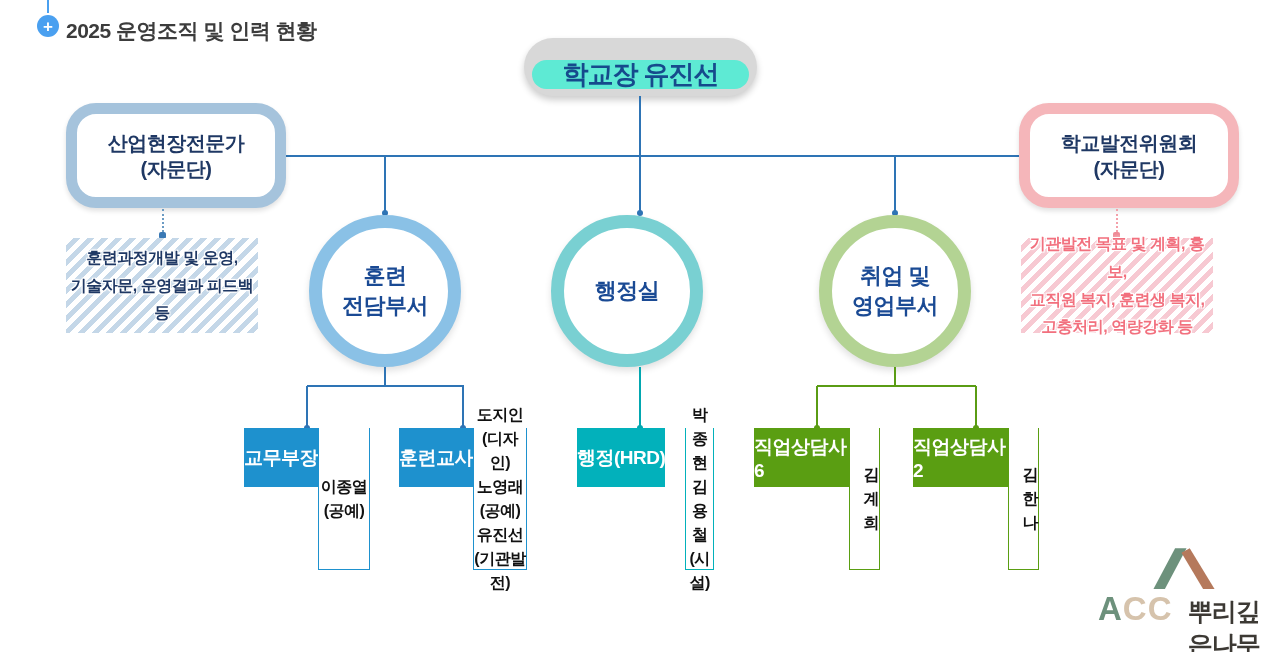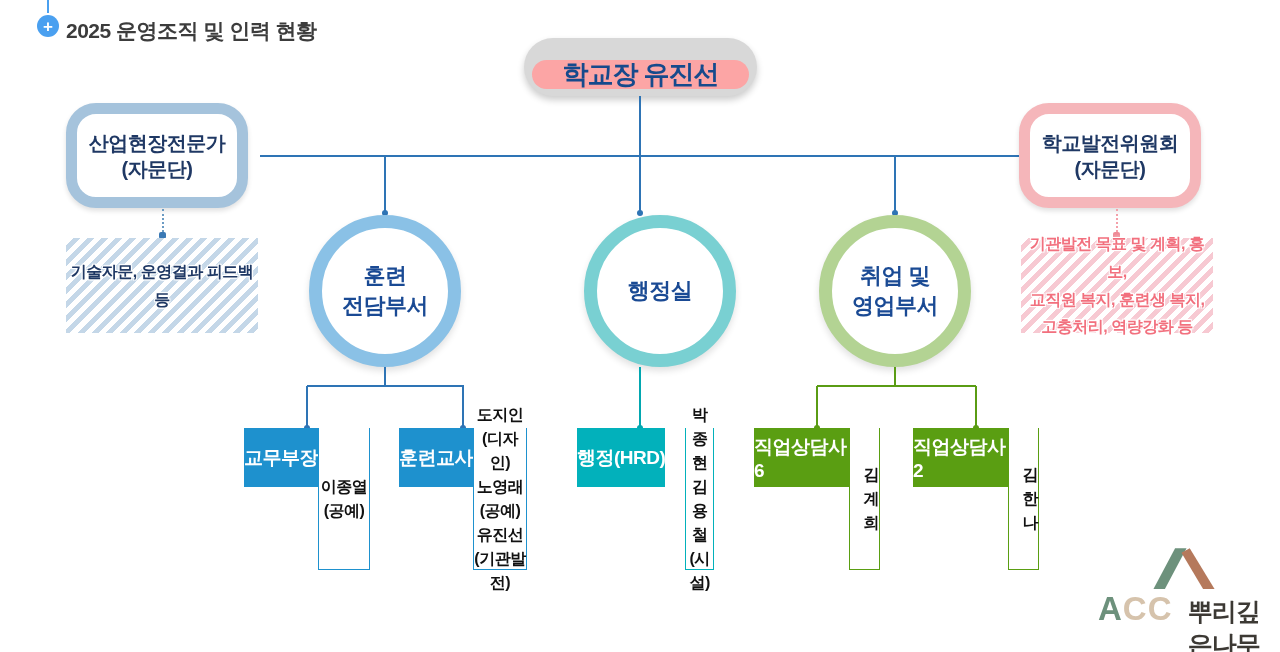--- a/index.html
+++ b/index.html
@@ -21,28 +21,28 @@
     position:absolute; left:66px; top:17px; font-size:21px; font-weight:800;
     color:#3c3c3c; letter-spacing:-0.5px;
   }
 
   
   .pill-outer {
     position:absolute; left:524px; top:38px; width:233px; height:58px;
     background:var(--pill_gray); border-radius:29px; box-shadow:0 4px 7px rgba(0,0,0,.2);
   }
   .pill-inner {
-    position:absolute; left:8px; right:8px; top:7px; bottom:7px; background:#fca5a5;
+    position:absolute; left:8px; right:8px; top:7px; bottom:7px; background:#5eead4;
     border-radius:23px; display:flex; align-items:center; justify-content:center;
     font-size:26px; font-weight:800; color:var(--principal_text); letter-spacing:-1px;margin-top:15px;
   }
 
   
   .advisor {
-    position:absolute; top:103px; width:182px; height:105px; background:#fff;
+    position:absolute; top:103px; width:220px; height:105px; background:#fff;
     border-radius:30px; display:flex; flex-direction:column; align-items:center; justify-content:center;
     font-size:20px; font-weight:800; color:var(--navy_text); line-height:1.3;
     letter-spacing:-0.5px; box-shadow:0 3px 5px rgba(0,0,0,.12); text-align:center;
   }
   .advisor.left  { left:66px;  border:11px solid var(--advisor_blue_border); }
   .advisor.right { left:1019px; border:11px solid var(--advisor_pink_border); }
 
   
   .vline, .hline, .dot { position:absolute; }
   .vline { width:1.5px; }
@@ -62,21 +62,21 @@
   .enddot.pink { background:#ef8a96; }
 
   
   .dept-circle {
     position:absolute; top:215px; width:152px; height:152px; border-radius:50%;
     background:#fff; display:flex; flex-direction:column; align-items:center; justify-content:center;
     font-size:22px; font-weight:800; color:var(--circle_text); line-height:1.35;
     letter-spacing:-0.5px; box-shadow:0 4px 7px rgba(0,0,0,.12); text-align:center;
   }
   .dept-circle.d1 { left:309px; border:13px solid var(--ring_blue); }
-  .dept-circle.d2 { left:584px; border:13px solid var(--ring_teal); }
+  .dept-circle.d2 { left:551px; border:13px solid var(--ring_teal); }
   .dept-circle.d3 { left:819px; border:13px solid var(--ring_green); }
 
   
   .note {
     position:absolute; top:238px; width:192px; height:95px;
     display:flex; flex-direction:column; align-items:center; justify-content:center;
     font-size:16px; font-weight:800; line-height:1.72; letter-spacing:-0.5px; text-align:center;
   }
   .note.left {
     left:66px; color:var(--navy_text);
@@ -149,20 +149,21 @@
     <div>학교발전위원회</div>
     <div>(자문단)</div>
   </div>
 
   <div class="dotl blue" style="left:162px;top:209px;height:27px;"></div>
   <div class="enddot blue" style="left:159px;top:232px;"></div>
   <div class="dotl pink" style="left:1116px;top:209px;height:27px;"></div>
   <div class="enddot pink" style="left:1113px;top:232px;"></div>
 
   <div class="note left">
+    <div class="note-line">훈련과정개발 및 운영,</div>
     <div class="note-line">기술자문, 운영결과 피드백</div>
     <div class="note-line">등</div>
   </div>
   <div class="note right">
     <div class="note-line">기관발전 목표 및 계획, 홍보,</div>
     <div class="note-line">교직원 복지, 훈련생 복지,</div>
     <div class="note-line">고충처리, 역량강화 등</div>
   </div>
 
   <div class="dept-circle d1">

